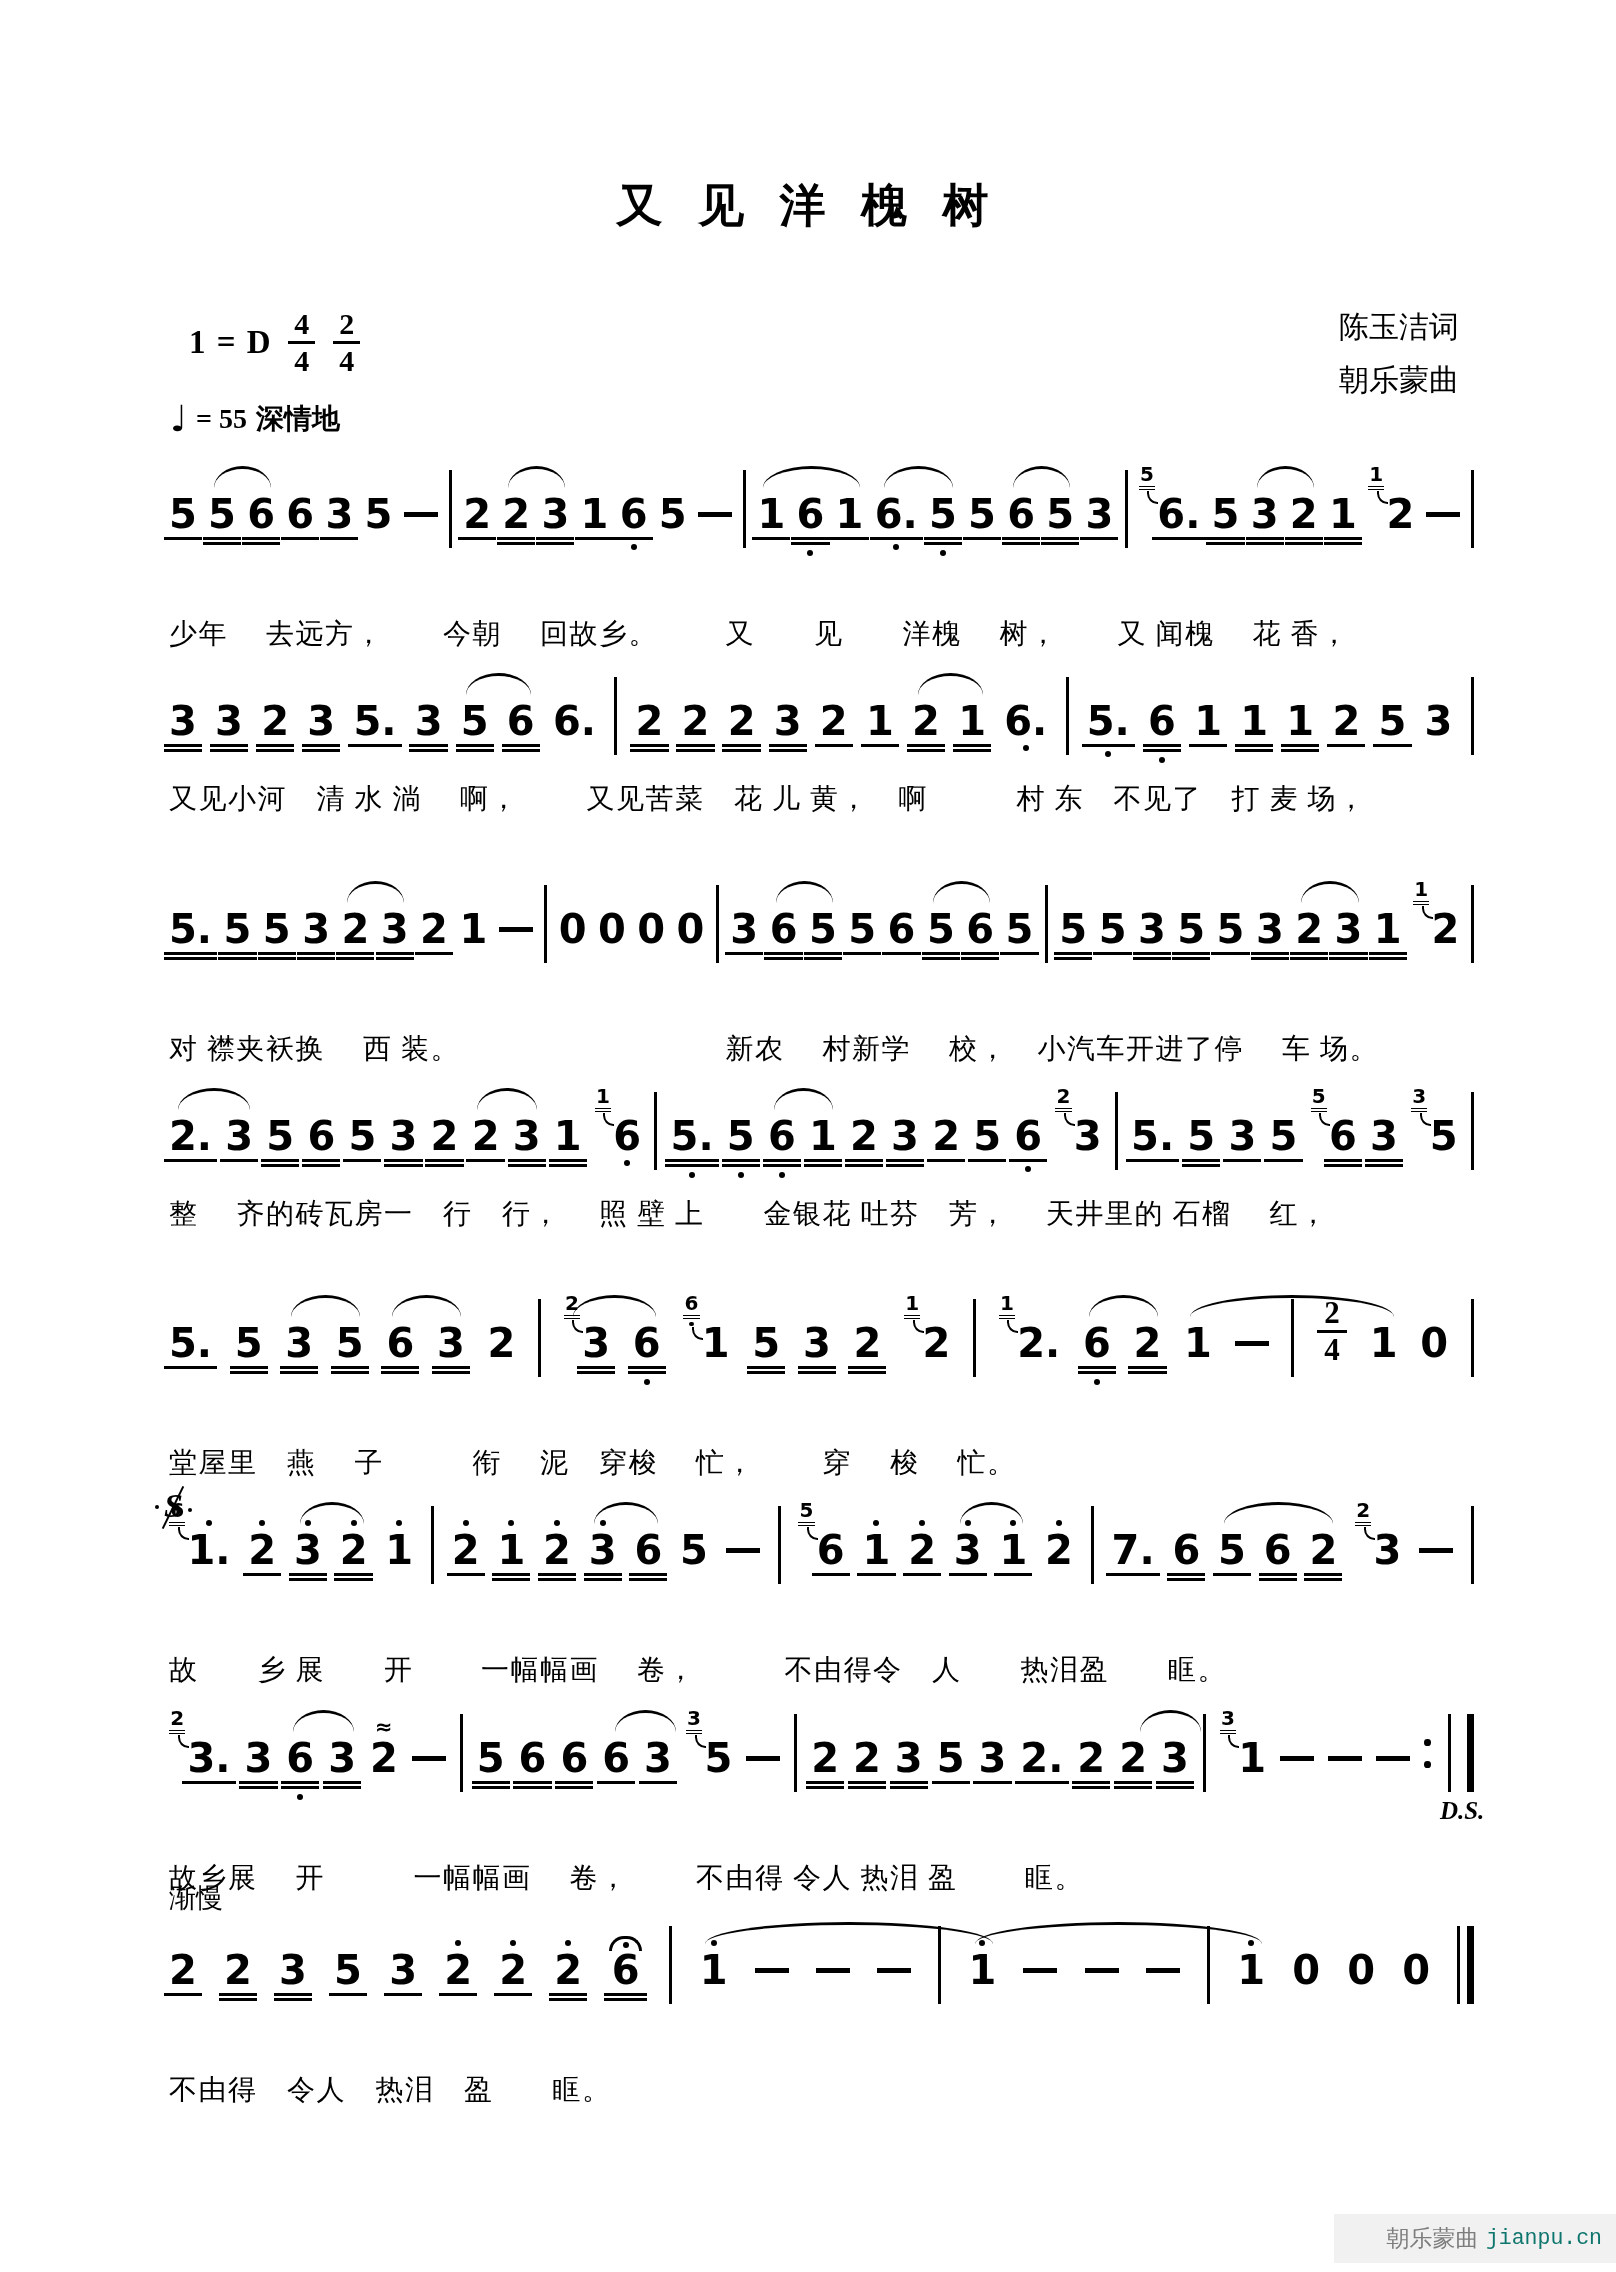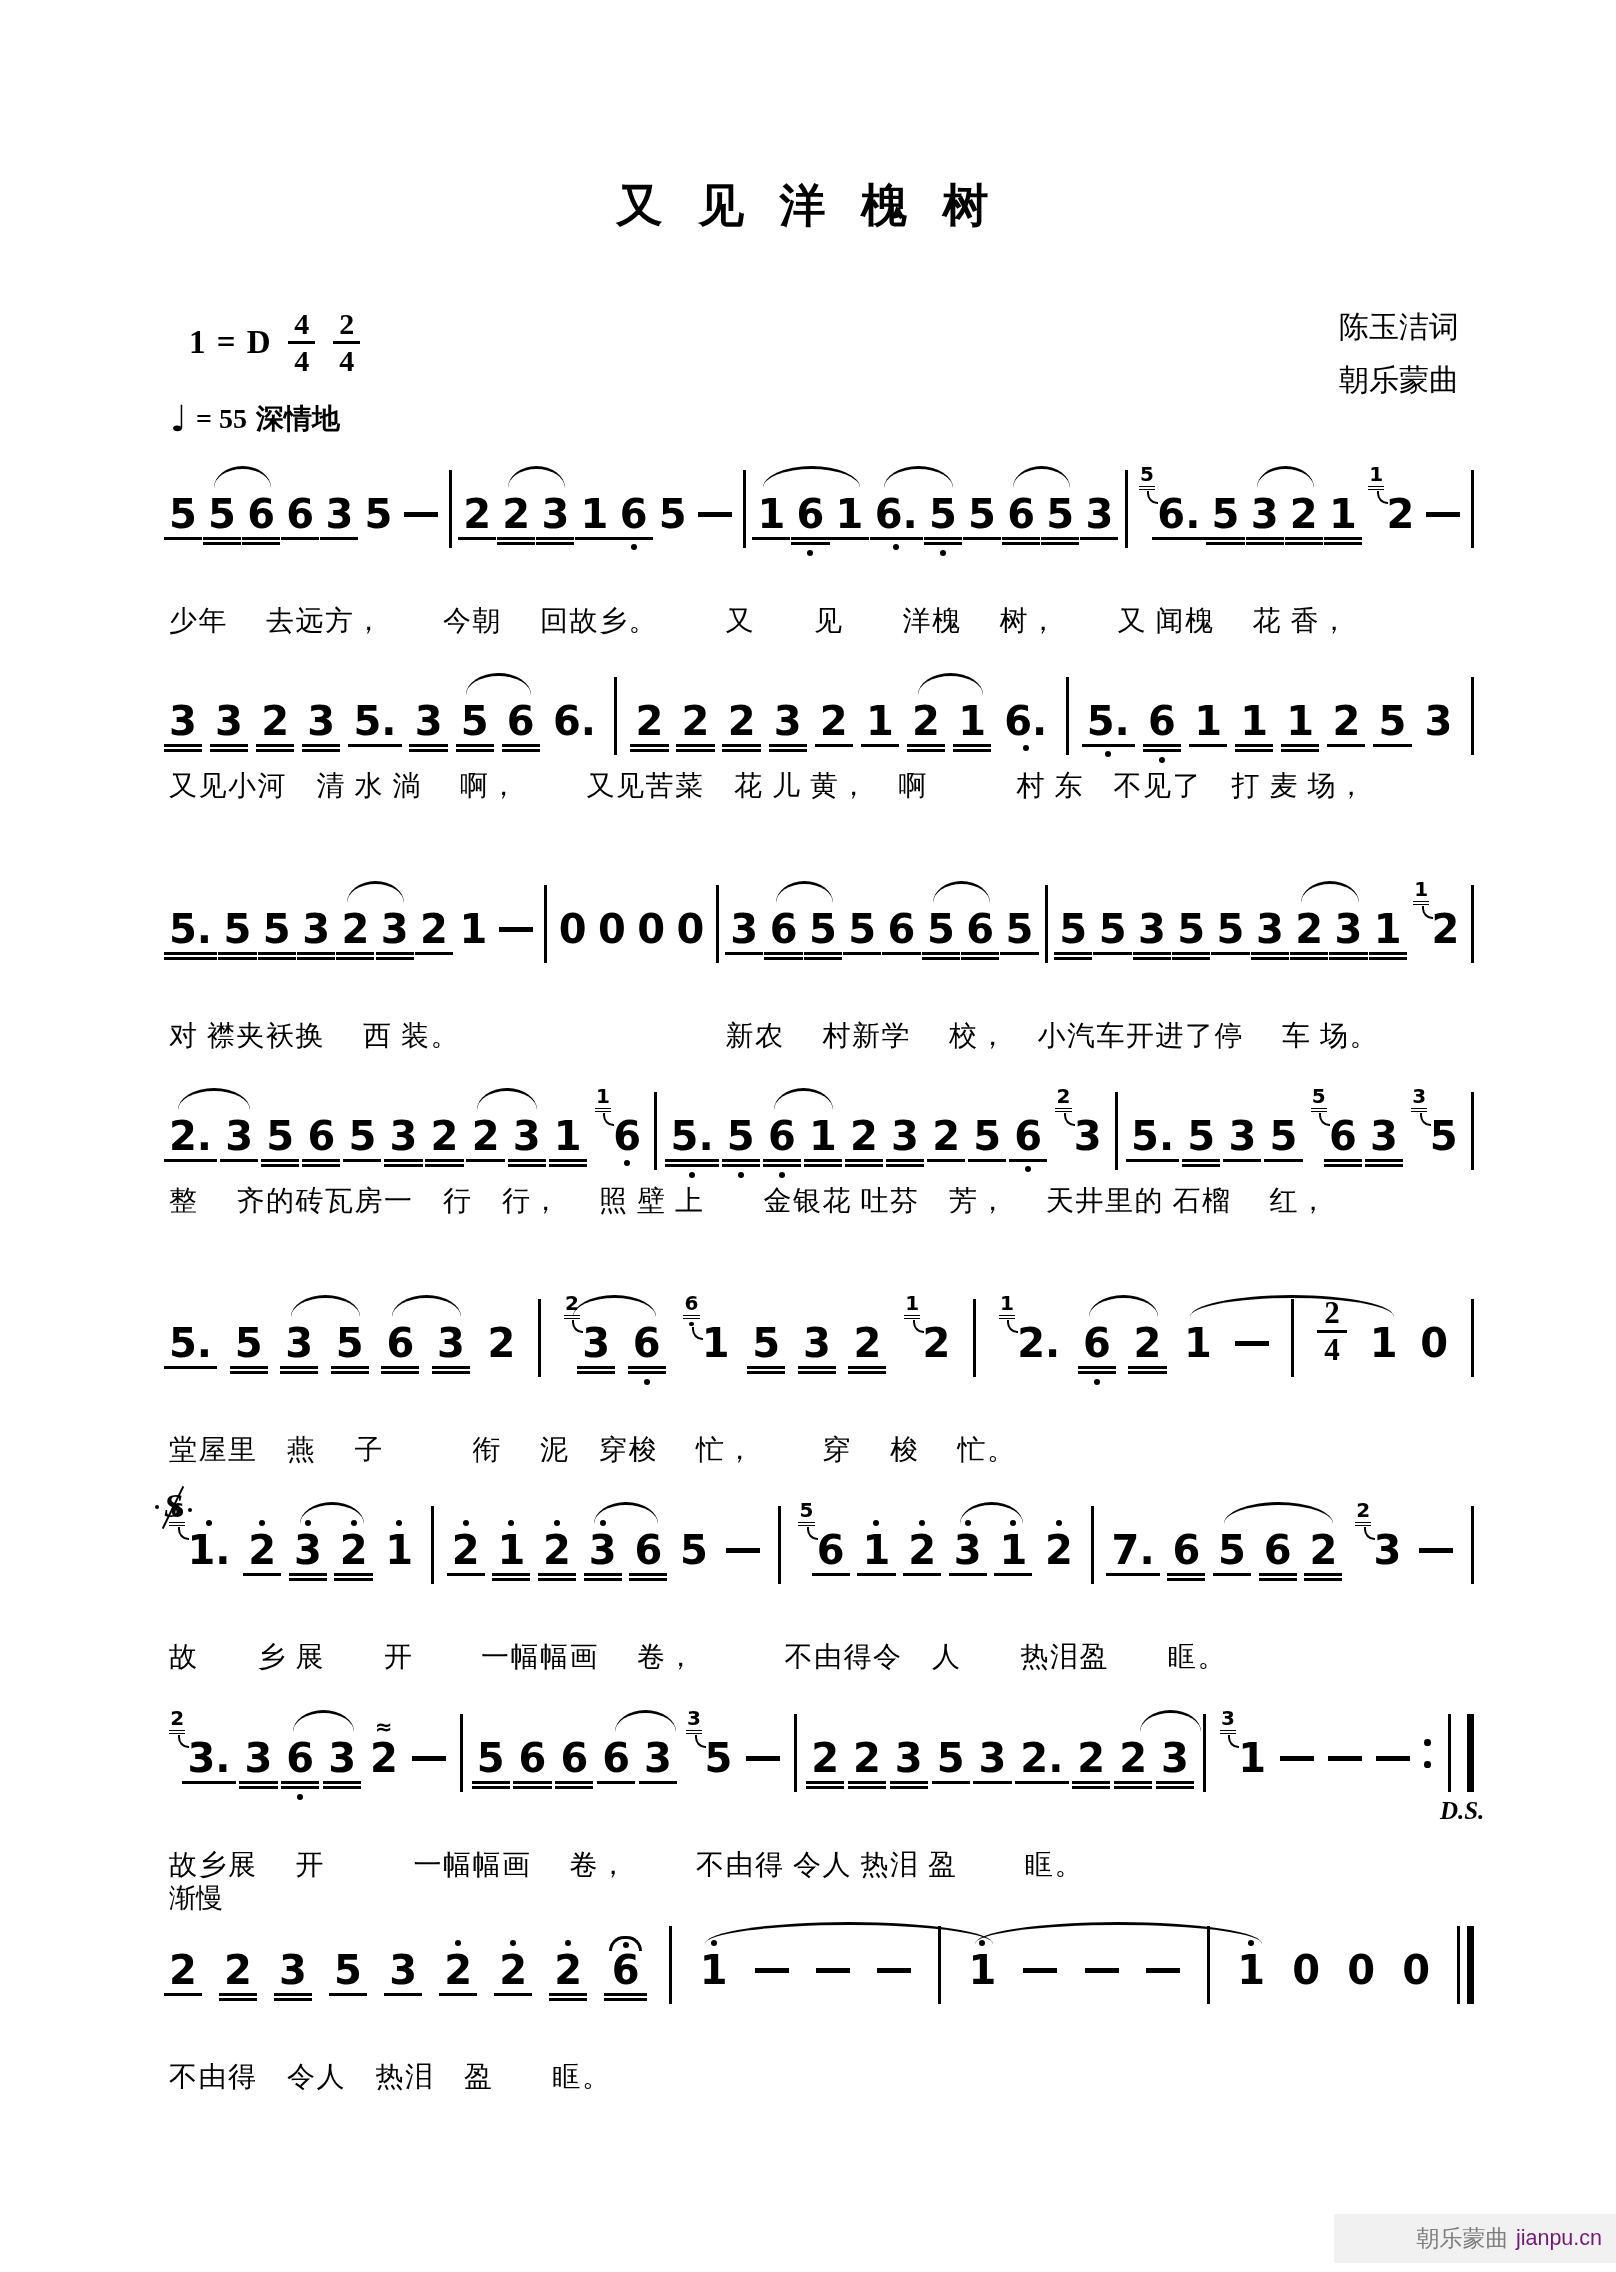--- a/index.html
+++ b/index.html
@@ -67,37 +67,37 @@
   .fermata{display:flex;flex-direction:column;align-items:center;margin-bottom:2.2px;}
   .fermata .fa{width:27px;height:12.6px;border:3px solid #000;border-bottom:none;
                border-radius:27px 27px 0 0;}
   .fermata .fd2{width:6px;height:6px;border-radius:50%;background:#000;margin-top:-9.6px;}
   .trill{font-family:"DejaVu Sans",sans-serif;font-size:21px;font-weight:bold;
          line-height:16.3px;margin-bottom:3px;}
 
   .arc{position:absolute;top:6px;height:19px;border-top:3px solid #000;
        border-radius:50% 50% 0 0 / 100% 100% 0 0;}
 
-  .lyrics{margin-top:0;font-size:28px;white-space:pre;letter-spacing:1.5px;}
+  .lyrics{margin-top:13px;font-size:28px;white-space:pre;letter-spacing:1.5px;}
 
   .segno{position:absolute;left:-12px;top:-9px;width:33px;height:44px;}
   .segno .s{font-size:34px;font-weight:bold;font-style:italic;line-height:37px;
             display:block;text-align:center;}
   .segno::before{content:"";position:absolute;left:15px;top:-3px;width:2.2px;height:47px;
                  background:#000;transform:rotate(26deg);}
   .segno .p1,.segno .p2{position:absolute;width:4.4px;height:4.4px;border-radius:50%;background:#000;}
   .segno .p1{left:-2.2px;top:18px;}
   .segno .p2{right:-2.2px;top:21px;}
 
   
   .watermark{position:absolute;right:0;bottom:10.4px;width:283px;height:49px;background:#f1f1f1;
              display:flex;align-items:center;justify-content:flex-end;gap:7.4px;
              padding-right:15px;box-sizing:border-box;font-size:23px;}
   .wm-gray{color:#7d7d7d;}
-  .wm-orange{color:#701a75;font-family:Liberation Sans, sans-serif;font-size:21.5px;}
+  .wm-orange{color:#0f766e;font-family:Liberation Mono, monospace;font-size:21.5px;}
 </style>
 </head>
 <body>
 
 <div class="title">又 见 洋 槐 树</div>
 
 <div class="keyrow">
   <span class="keylabel">1 = D</span>
   <span class="fracs" id="fracs">
       <span class="frac">

